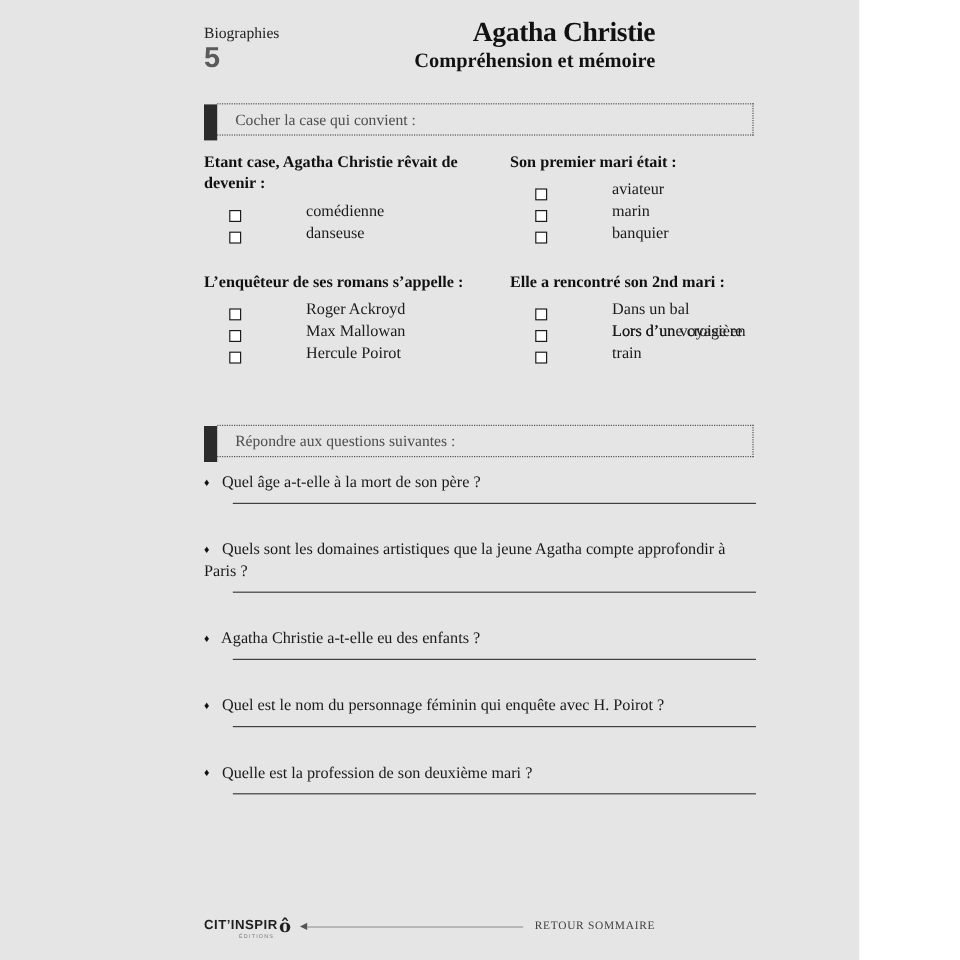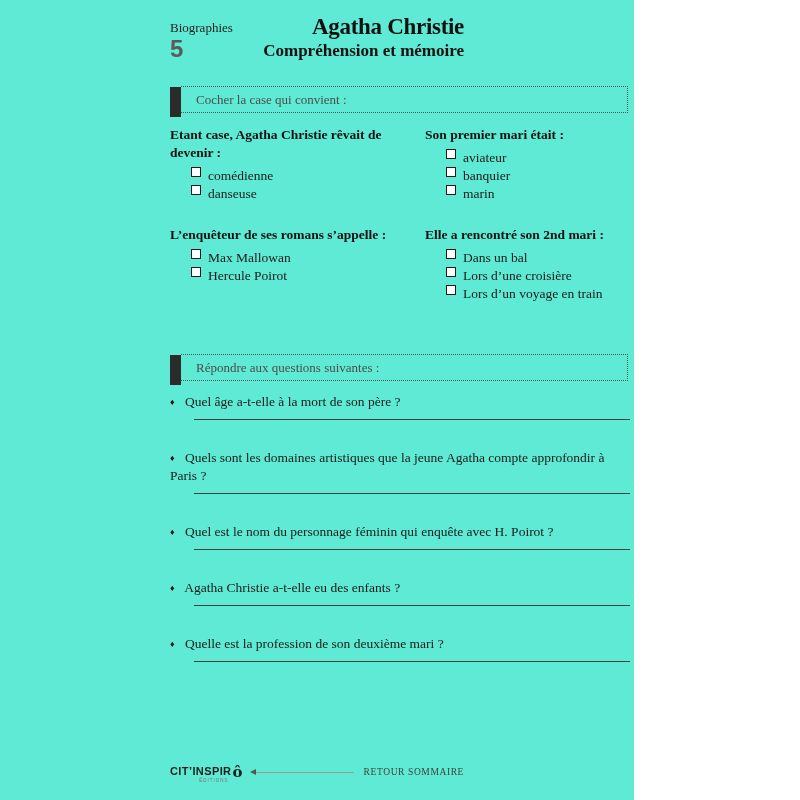--- a/index.html
+++ b/index.html
@@ -1,21 +1,21 @@
 <!DOCTYPE html>
 <html><head>
 <meta charset="utf-8">
 <style>
   * { margin: 0; padding: 0; box-sizing: border-box; }
   html, body { background: #ffffff; }
   .page {
     position: relative;
-    width: 634px;
+    width: 716px;
     height: 800px;
-    background: #5eead4;
+    background: #e5e5e5;
     font-family: "Liberation Serif", "DejaVu Serif", serif;
     color: #1a1a1a;
     overflow: hidden;
   }
 
   
   .brand { position: absolute; left: 170px; top: 20px; }
   .brand-category { font-size: 13px; color: #222222; }
   .brand-number {
     font-family: "Liberation Sans", "DejaVu Sans", sans-serif;
@@ -40,21 +40,21 @@
   #instr1 { top: 86px; }
   #instr2 { top: 354px; }
 
   
   .check-section { position: absolute; left: 170px; top: 126px; width: 460px; }
   .col { position: absolute; top: 0; }
   .col-left  { left: 0;   width: 248px; }
   .col-right { left: 255px; width: 205px; }
   .group { margin-bottom: 23px; }
   .group-heading { font-weight: 700; font-size: 13.5px; line-height: 18px; color: #111111; margin-bottom: 5px; }
-  .option { display: flex; align-items: flex-start; padding-left: 21px; height: 18px; }
+  .option { display: flex; align-items: flex-end; padding-left: 21px; height: 18px; gap: 47px; }
   .checkbox {
     display: inline-block; width: 10px; height: 10px;
     border: 1.2px solid #1a1a1a; background: #ffffff; margin-right: 7px; flex: none;
   }
   .option-label { font-size: 13.5px; color: #1a1a1a; line-height: 18px; }
 
   
   .questions { position: absolute; left: 170px; top: 393px; width: 460px; }
   .question { font-size: 13.5px; line-height: 18px; color: #1a1a1a; }
   .q-bullet { font-size: 9px; color: #111111; margin-right: 7px; vertical-align: 1px; }
@@ -128,45 +128,49 @@
         <div class="option">
           <span class="checkbox"></span>
           <span class="option-label">danseuse</span>
         </div>
       </div>
 
       <div class="group">
         <div class="group-heading">L’enquêteur de ses romans s’appelle :</div>
         <div class="option">
           <span class="checkbox"></span>
+          <span class="option-label">Roger Ackroyd</span>
+        </div>
+        <div class="option">
+          <span class="checkbox"></span>
           <span class="option-label">Max Mallowan</span>
         </div>
         <div class="option">
           <span class="checkbox"></span>
           <span class="option-label">Hercule Poirot</span>
         </div>
       </div>
 
     </div>
 
     <div class="col col-right">
 
       <div class="group">
         <div class="group-heading">Son premier mari était :</div>
         <div class="option">
           <span class="checkbox"></span>
           <span class="option-label">aviateur</span>
         </div>
         <div class="option">
           <span class="checkbox"></span>
+          <span class="option-label">marin</span>
+        </div>
+        <div class="option">
+          <span class="checkbox"></span>
           <span class="option-label">banquier</span>
-        </div>
-        <div class="option">
-          <span class="checkbox"></span>
-          <span class="option-label">marin</span>
         </div>
       </div>
 
       <div class="group">
         <div class="group-heading">Elle a rencontré son 2nd mari :</div>
         <div class="option">
           <span class="checkbox"></span>
           <span class="option-label">Dans un bal</span>
         </div>
         <div class="option">
@@ -203,29 +207,29 @@
       <div class="question">
         <span class="q-bullet">♦</span>
         <span>Quels sont les domaines artistiques que la jeune Agatha compte approfondir à Paris ?</span>
       </div>
       <div class="answer-line"></div>
     </div>
 
     <div class="question-block">
       <div class="question">
         <span class="q-bullet">♦</span>
+        <span>Agatha Christie a-t-elle eu des enfants ?</span>
+      </div>
+      <div class="answer-line"></div>
+    </div>
+
+    <div class="question-block">
+      <div class="question">
+        <span class="q-bullet">♦</span>
         <span>Quel est le nom du personnage féminin qui enquête avec H. Poirot ?</span>
-      </div>
-      <div class="answer-line"></div>
-    </div>
-
-    <div class="question-block">
-      <div class="question">
-        <span class="q-bullet">♦</span>
-        <span>Agatha Christie a-t-elle eu des enfants ?</span>
       </div>
       <div class="answer-line"></div>
     </div>
 
     <div class="question-block">
       <div class="question">
         <span class="q-bullet">♦</span>
         <span>Quelle est la profession de son deuxième mari ?</span>
       </div>
       <div class="answer-line"></div>

